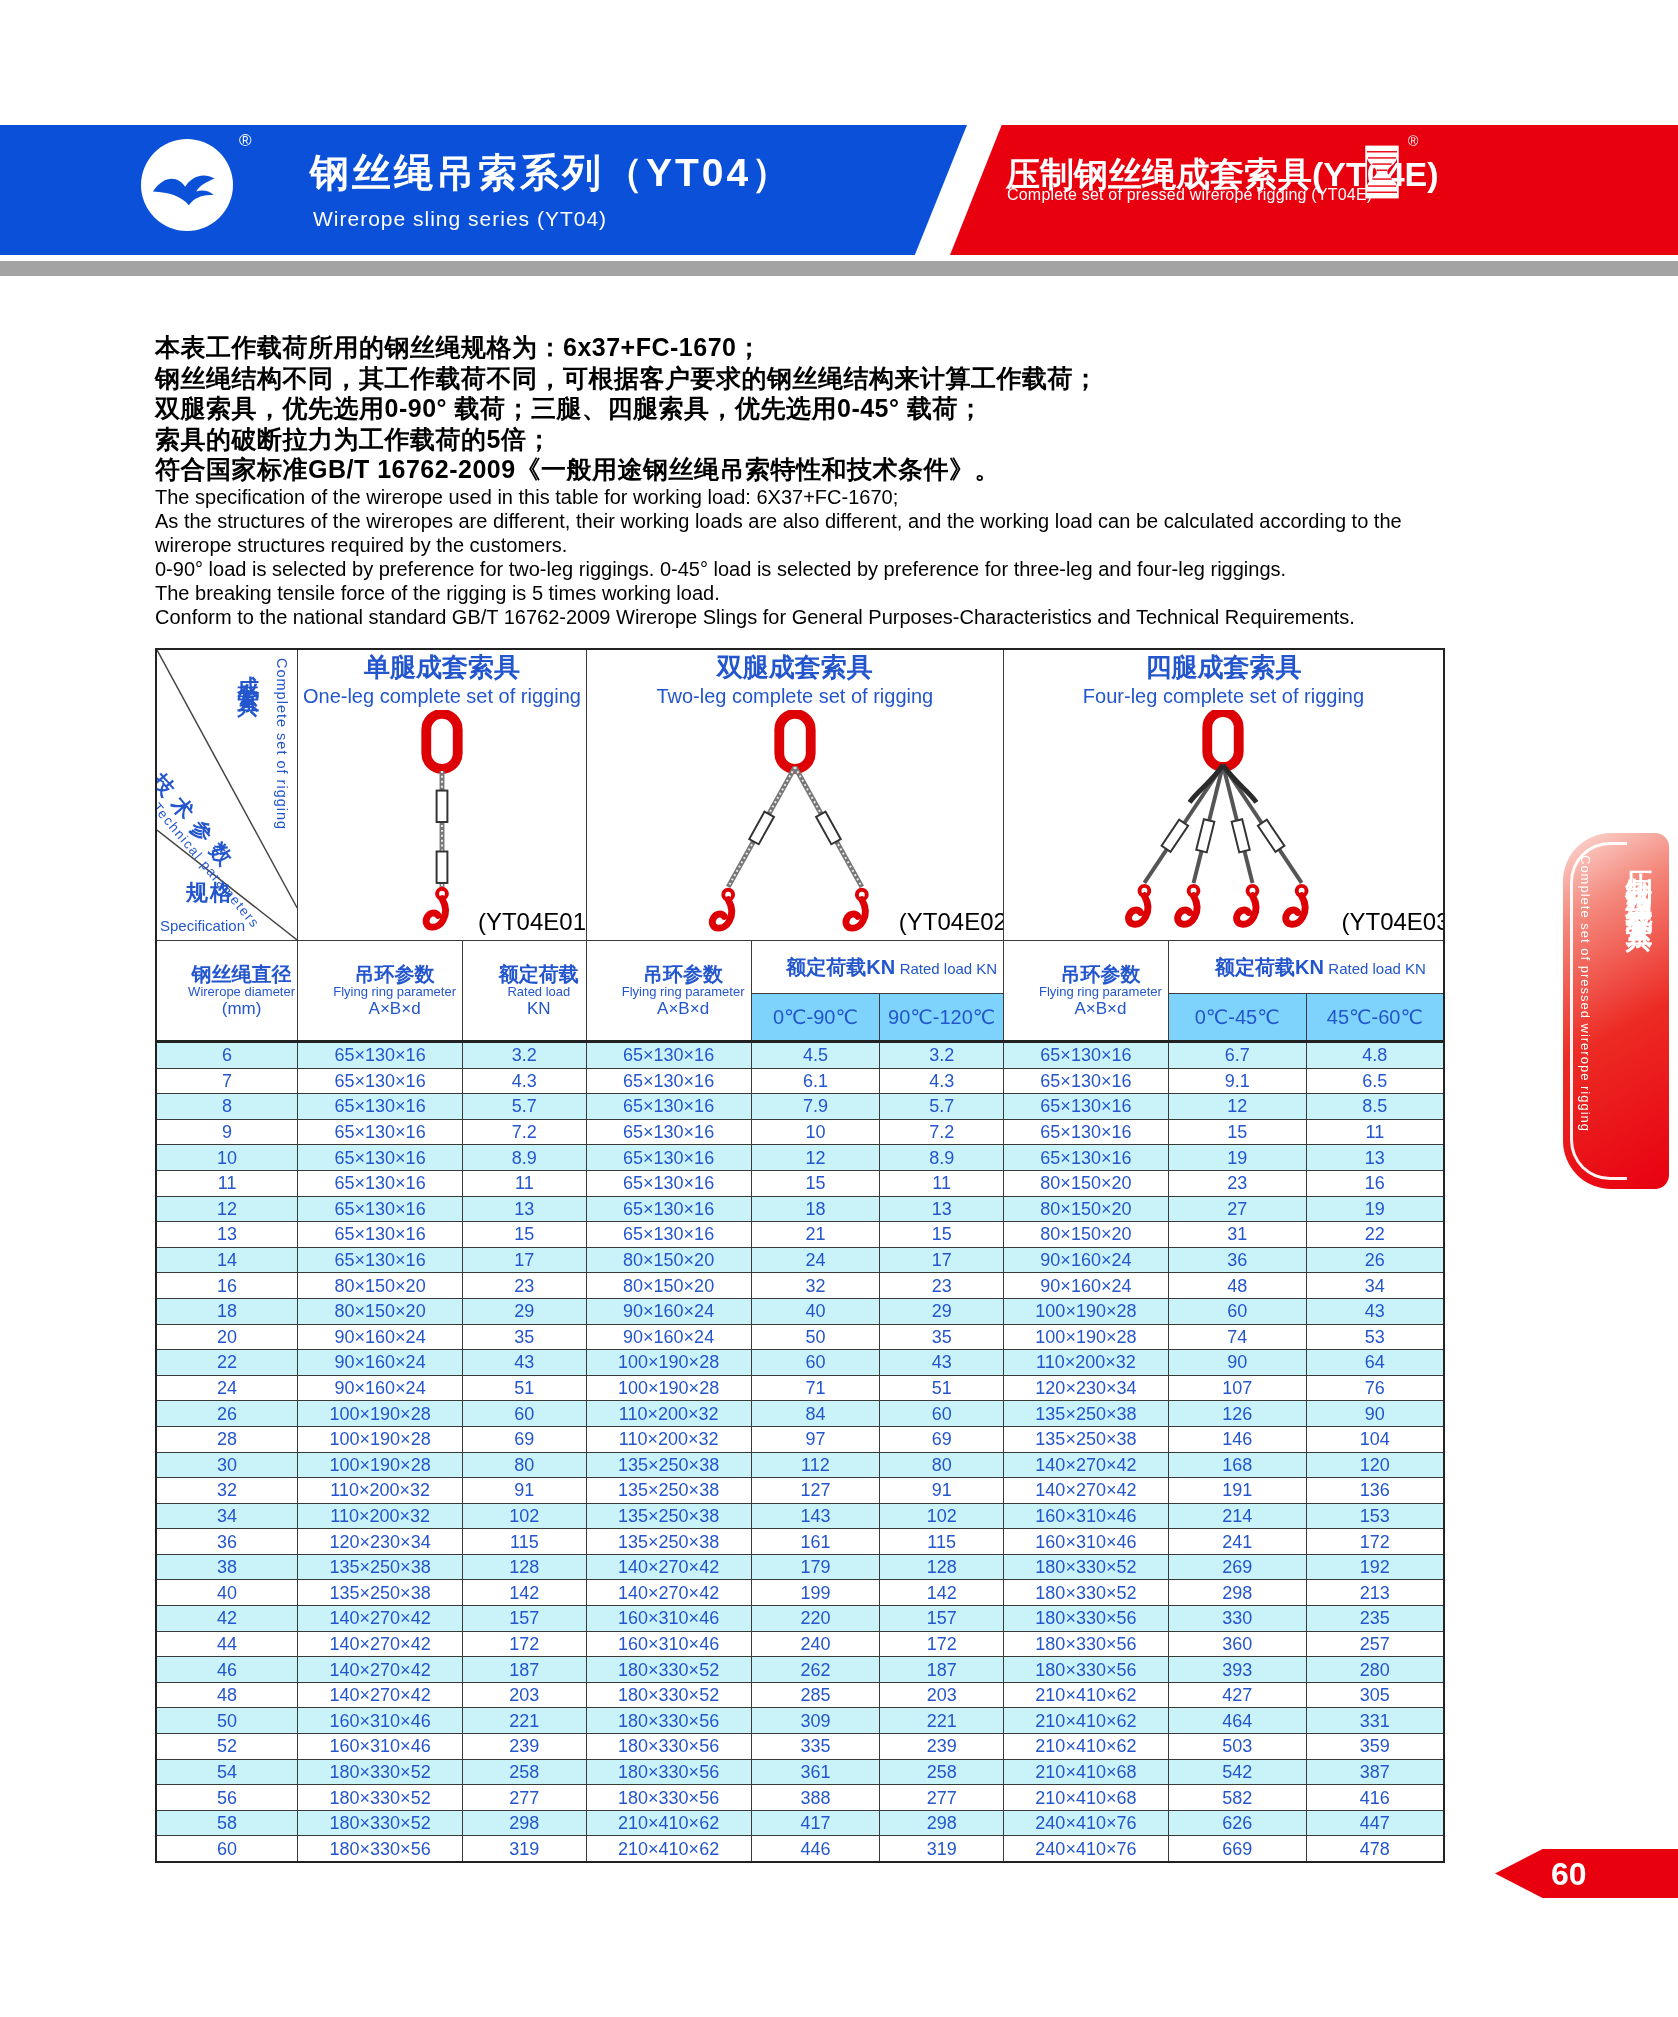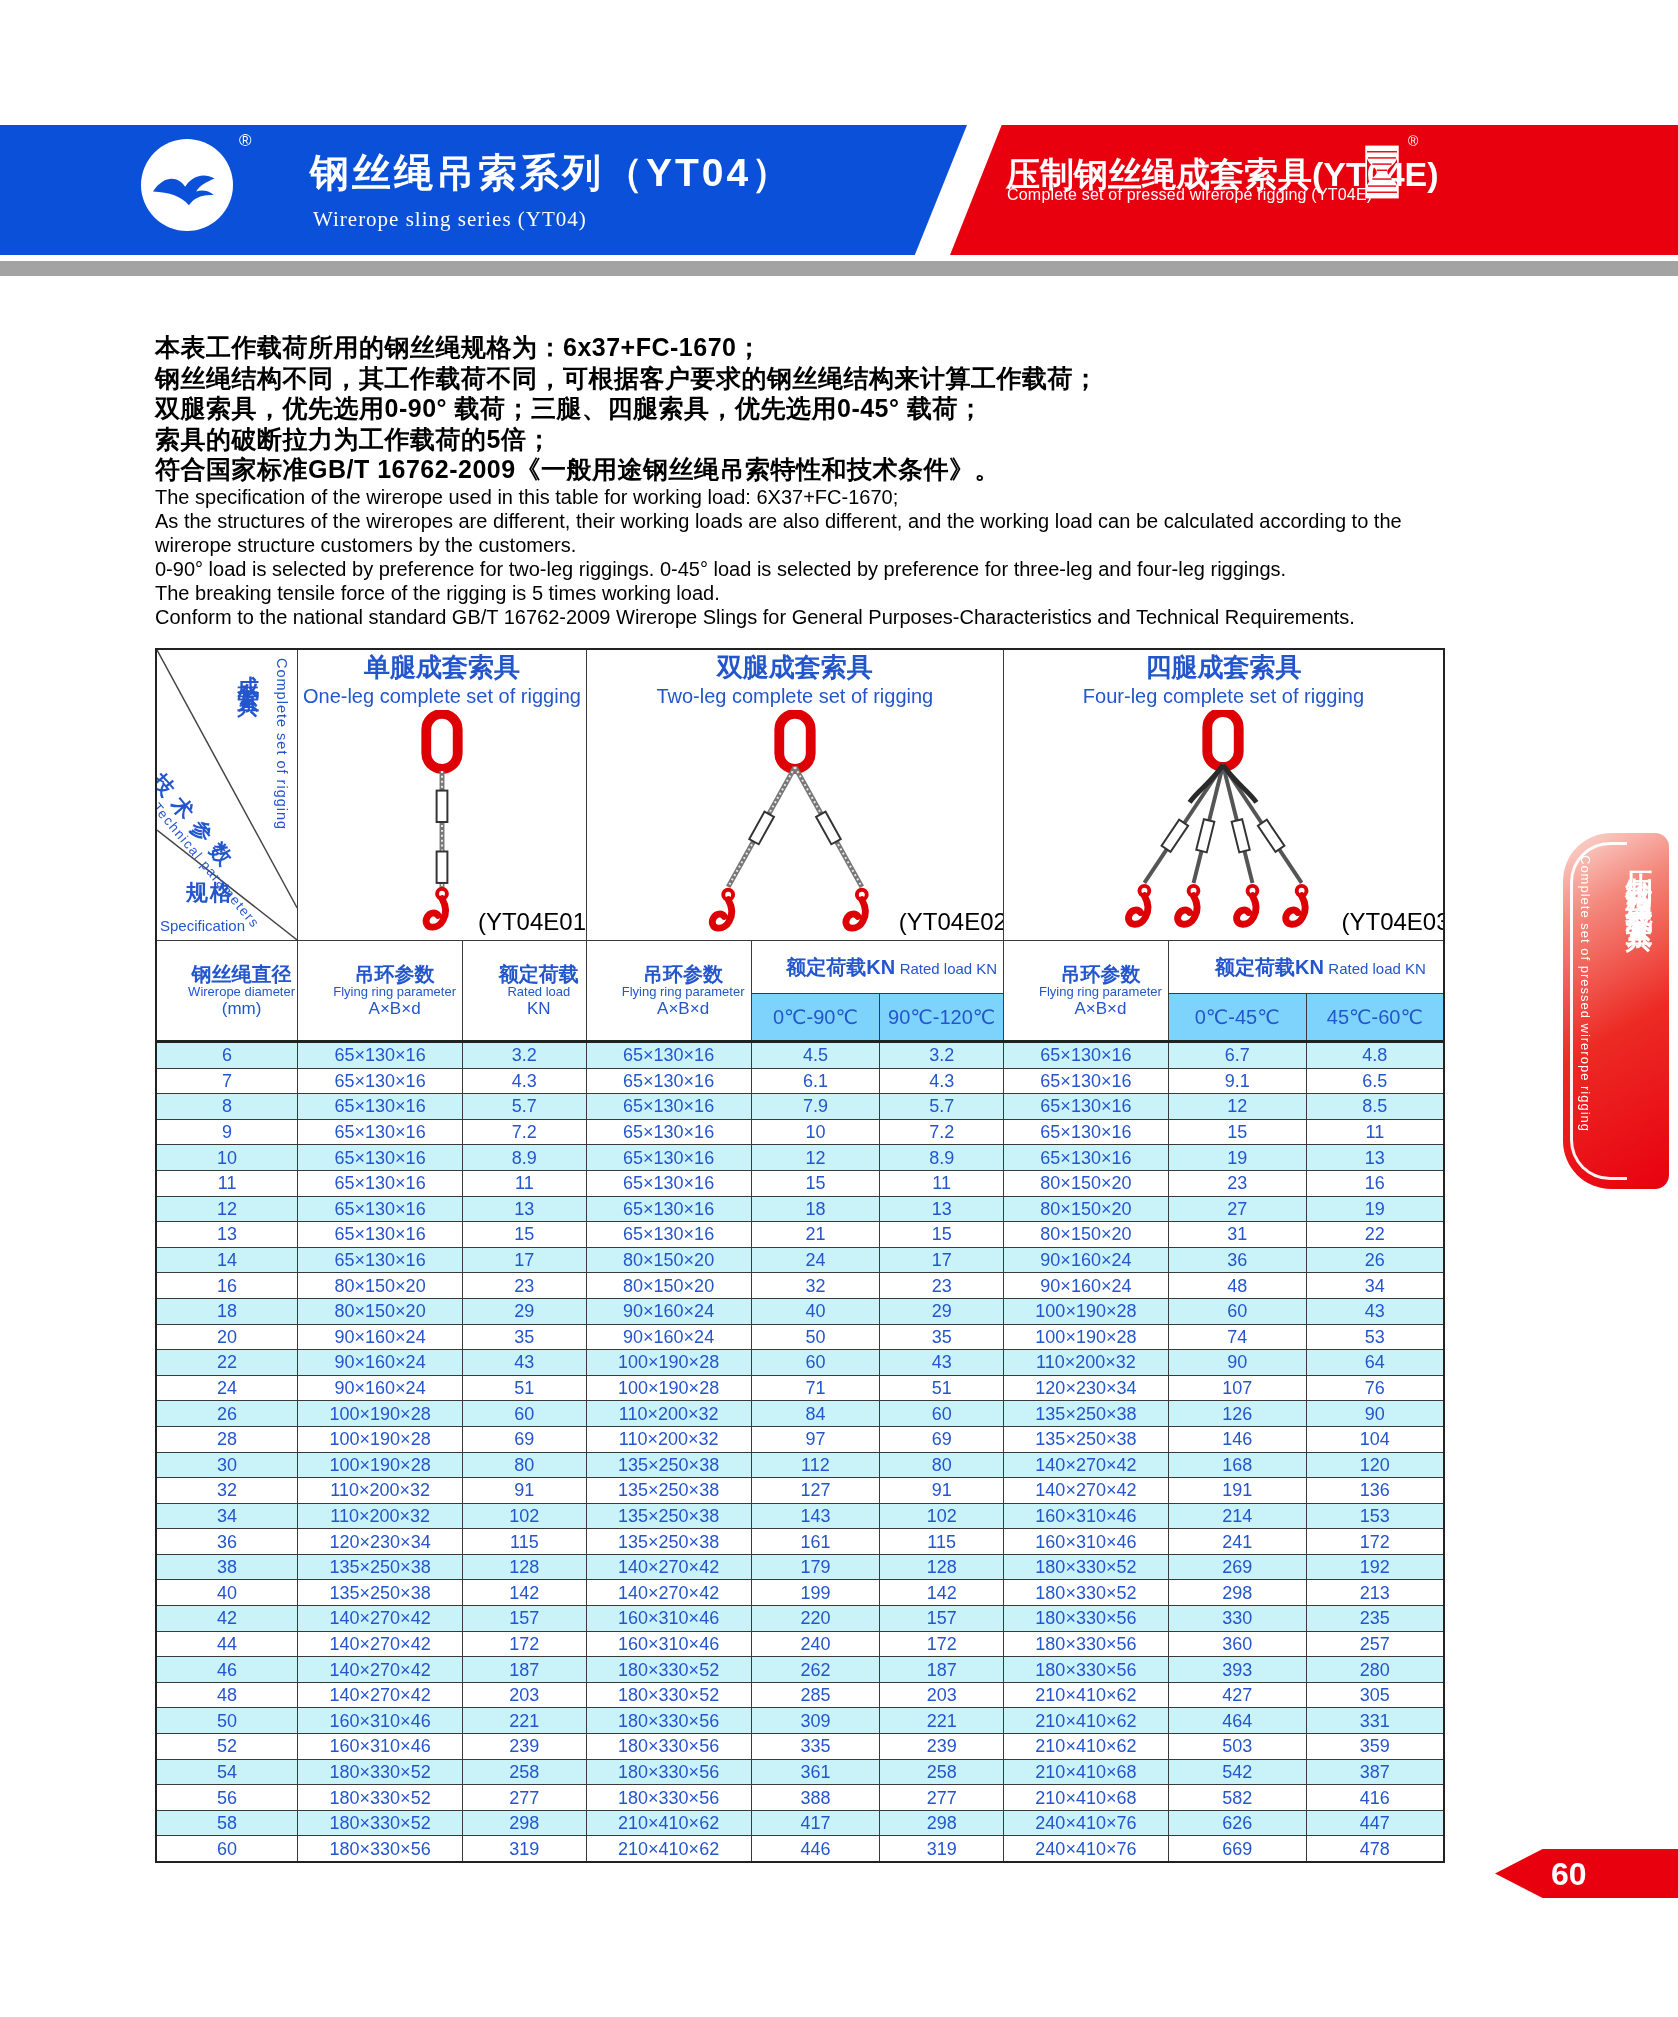--- a/index.html
+++ b/index.html
@@ -10,21 +10,21 @@
   .banner-blue{position:absolute;left:0;top:125px;width:967px;height:130px;
     background:var(--banner-blue,#0a50d8);
     clip-path:polygon(0 0,100% 0,94.6% 100%,0 100%);}
   .banner-red{position:absolute;left:950px;top:125px;width:728px;height:130px;
     background:var(--banner-red,#e8000f);
     clip-path:polygon(7.1% 0,100% 0,100% 100%,0 100%);}
   .logo{position:absolute;left:141px;top:139px;width:92px;height:92px;}
   .logo-reg{position:absolute;left:239px;top:131px;color:#fff;font-size:17px;}
   .blue-title{position:absolute;left:310px;top:146px;color:#fff;font-size:39px;
     font-weight:bold;letter-spacing:3px;white-space:nowrap;}
-  .blue-sub{position:absolute;left:313px;top:207px;color:#fff;font-size:21px;letter-spacing:1px;font-family:Liberation Serif, serif;}
+  .blue-sub{position:absolute;left:313px;top:207px;color:#fff;font-size:21px;letter-spacing:1px;}
   .red-title{position:absolute;left:1006px;top:152px;color:#fff;font-size:34px;
     font-weight:bold;white-space:nowrap;}
   .red-sub{position:absolute;left:1007px;top:186px;color:#fff;font-size:16px;letter-spacing:.2px;}
   .sleeve-icon{position:absolute;left:1360px;top:142px;}
   .sleeve-reg{position:absolute;left:1408px;top:133px;color:#fff;font-size:14px;}
   .gray-bar{position:absolute;left:0;top:261px;width:100%;height:15px;background:#a3a3a3;}
 
   
   .intro{position:absolute;left:155px;top:332px;width:1330px;color:#000;}
   .zh-line{font-size:25px;font-weight:600;line-height:30.5px;letter-spacing:.5px;}
@@ -143,21 +143,21 @@
     <div>
         <div class="zh-line">本表工作载荷所用的钢丝绳规格为：6x37+FC-1670；</div>
         <div class="zh-line">钢丝绳结构不同，其工作载荷不同，可根据客户要求的钢丝绳结构来计算工作载荷；</div>
         <div class="zh-line">双腿索具，优先选用0-90° 载荷；三腿、四腿索具，优先选用0-45° 载荷；</div>
         <div class="zh-line">索具的破断拉力为工作载荷的5倍；</div>
         <div class="zh-line">符合国家标准GB/T 16762-2009《一般用途钢丝绳吊索特性和技术条件》。</div>
       </div>
     <div>
         <div class="en-line">The specification of the wirerope used in this table for working load: 6X37+FC-1670;</div>
         <div class="en-line">As the structures of the wireropes are different, their working loads are also different, and the working load can be calculated according to the</div>
-        <div class="en-line">wirerope structure customers by the customers.</div>
+        <div class="en-line">wirerope structures required by the customers.</div>
         <div class="en-line">0-90°  load is selected by preference for two-leg riggings. 0-45°  load is selected by preference for three-leg and four-leg riggings.</div>
         <div class="en-line">The breaking tensile force of the rigging is 5 times working load.</div>
         <div class="en-line">Conform to the national standard GB/T 16762-2009 Wirerope Slings for General Purposes-Characteristics and Technical Requirements.</div>
       </div>
   </div>
 
   <table class="spec-table">
     <colgroup>
       <col style="width:11%">
         <col style="width:12.8%">

